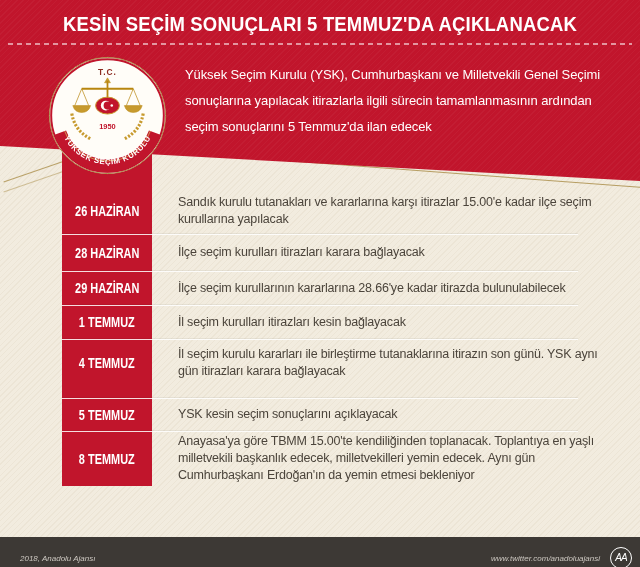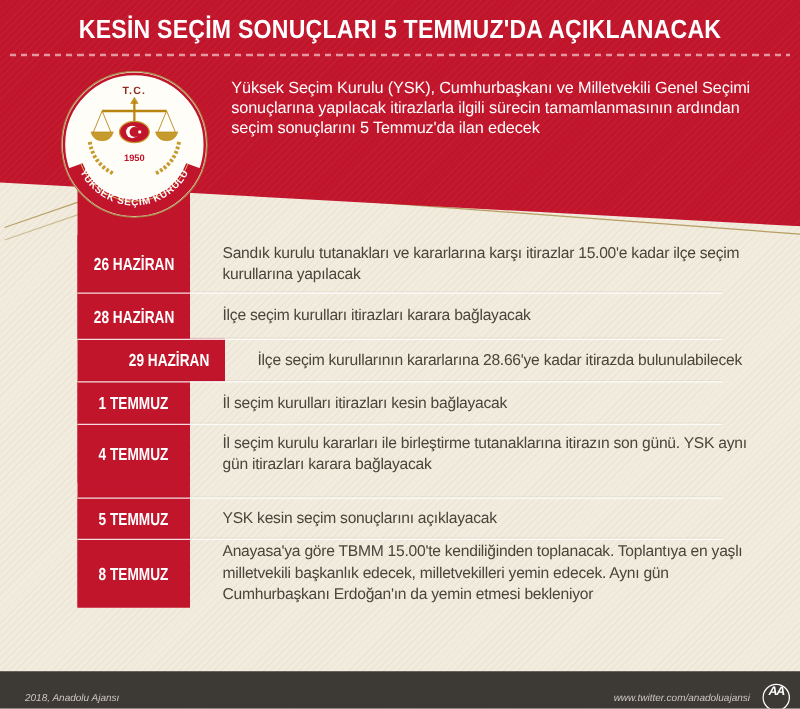--- a/index.html
+++ b/index.html
@@ -22,42 +22,42 @@
     position:absolute;left:0;top:8px;width:640px;height:32px;line-height:32px;
     text-align:center;color:#fff;font-size:21px;font-weight:bold;letter-spacing:.2px;
     transform:scaleX(.88);
   }
   .dashes{
     position:absolute;left:8px;top:43px;width:624px;height:2px;
     background:repeating-linear-gradient(90deg, rgba(255,255,255,.55) 0 5px, transparent 5px 9px);
   }
   .banner-summary{
     position:absolute;left:185px;top:62px;width:442px;
-    color:#fff;font-size:13px;line-height:16px;letter-spacing:-.1px;
+    color:#fff;font-size:13px;line-height:26px;letter-spacing:-.1px;
   }
   
   .gline{position:absolute;height:1px;background:#ab8f4b;}
   .gline1{left:150px;top:150px;width:495px;transform-origin:0 50%;transform:rotate(4.3deg);opacity:.85;}
   .gline4{left:150px;top:145px;width:310px;transform-origin:0 50%;transform:rotate(3.2deg);opacity:.5;}
   .gline2{left:0;top:160px;width:66px;transform-origin:100% 50%;transform:rotate(-19deg);opacity:.8;}
   .gline3{left:0;top:170px;width:66px;transform-origin:100% 50%;transform:rotate(-19deg);opacity:.5;}
   
   .ribbon{position:absolute;left:62px;top:138px;width:90px;height:348px;background:#c1152c;}
   
   .logo{position:absolute;left:48px;top:56px;width:119px;height:119px;}
   
   .timeline{position:absolute;left:62px;top:188px;width:540px;}
   .trow{position:relative;display:flex;box-sizing:border-box;}
   .trow + .trow::before{
     content:"";position:absolute;left:0;top:0;width:516px;height:1px;
     background:rgba(255,255,255,.85);box-shadow:0 -1px 0 rgba(0,0,0,.05);
   }
   .trow:nth-child(1){height:46px;}
   .trow:nth-child(2){height:37px;}
-  .trow:nth-child(3){height:34px;padding-left:28px;}
+  .trow:nth-child(3){height:34px;}
   .trow:nth-child(4){height:34px;}
   .trow:nth-child(5){height:47px;}
   .trow:nth-child(6){height:33px;margin-top:12px;}
   .trow:nth-child(7){height:55px;}
   .dcell{
     flex:0 0 90px;background:#c1152c;display:flex;align-items:center;justify-content:center;
     color:#fff;font-weight:bold;font-size:14px;white-space:nowrap;
   }
   .dcell span{display:inline-block;transform:scaleX(.78);}
   .dbody{
@@ -73,22 +73,22 @@
     position:absolute;left:20px;top:50%;transform:translateY(-50%);
     color:#ccc7c0;font-size:8px;font-style:italic;
   }
   .twitter{
     position:absolute;right:40px;top:50%;transform:translateY(-50%);
     color:#ccc7c0;font-size:8px;font-style:italic;text-align:right;
   }
   .aa-circle{
     position:absolute;right:8px;top:50%;transform:translateY(-50%);
     width:20px;height:20px;border:1.5px solid #fff;border-radius:50%;
-    display:flex;justify-content:center;
-    color:#fff;font-size:10px;font-weight:bold;font-style:italic;letter-spacing:-1px;
+    display:flex;align-items:center;justify-content:center;
+    color:#fff;font-size:10px;font-weight:normal;font-style:italic;letter-spacing:-1px;
   }
 </style>
 </head>
 <body>
 
 <div class="stage">
 
   <div class="gline gline1"></div>
   <div class="gline gline4"></div>
   <div class="gline gline2"></div>

